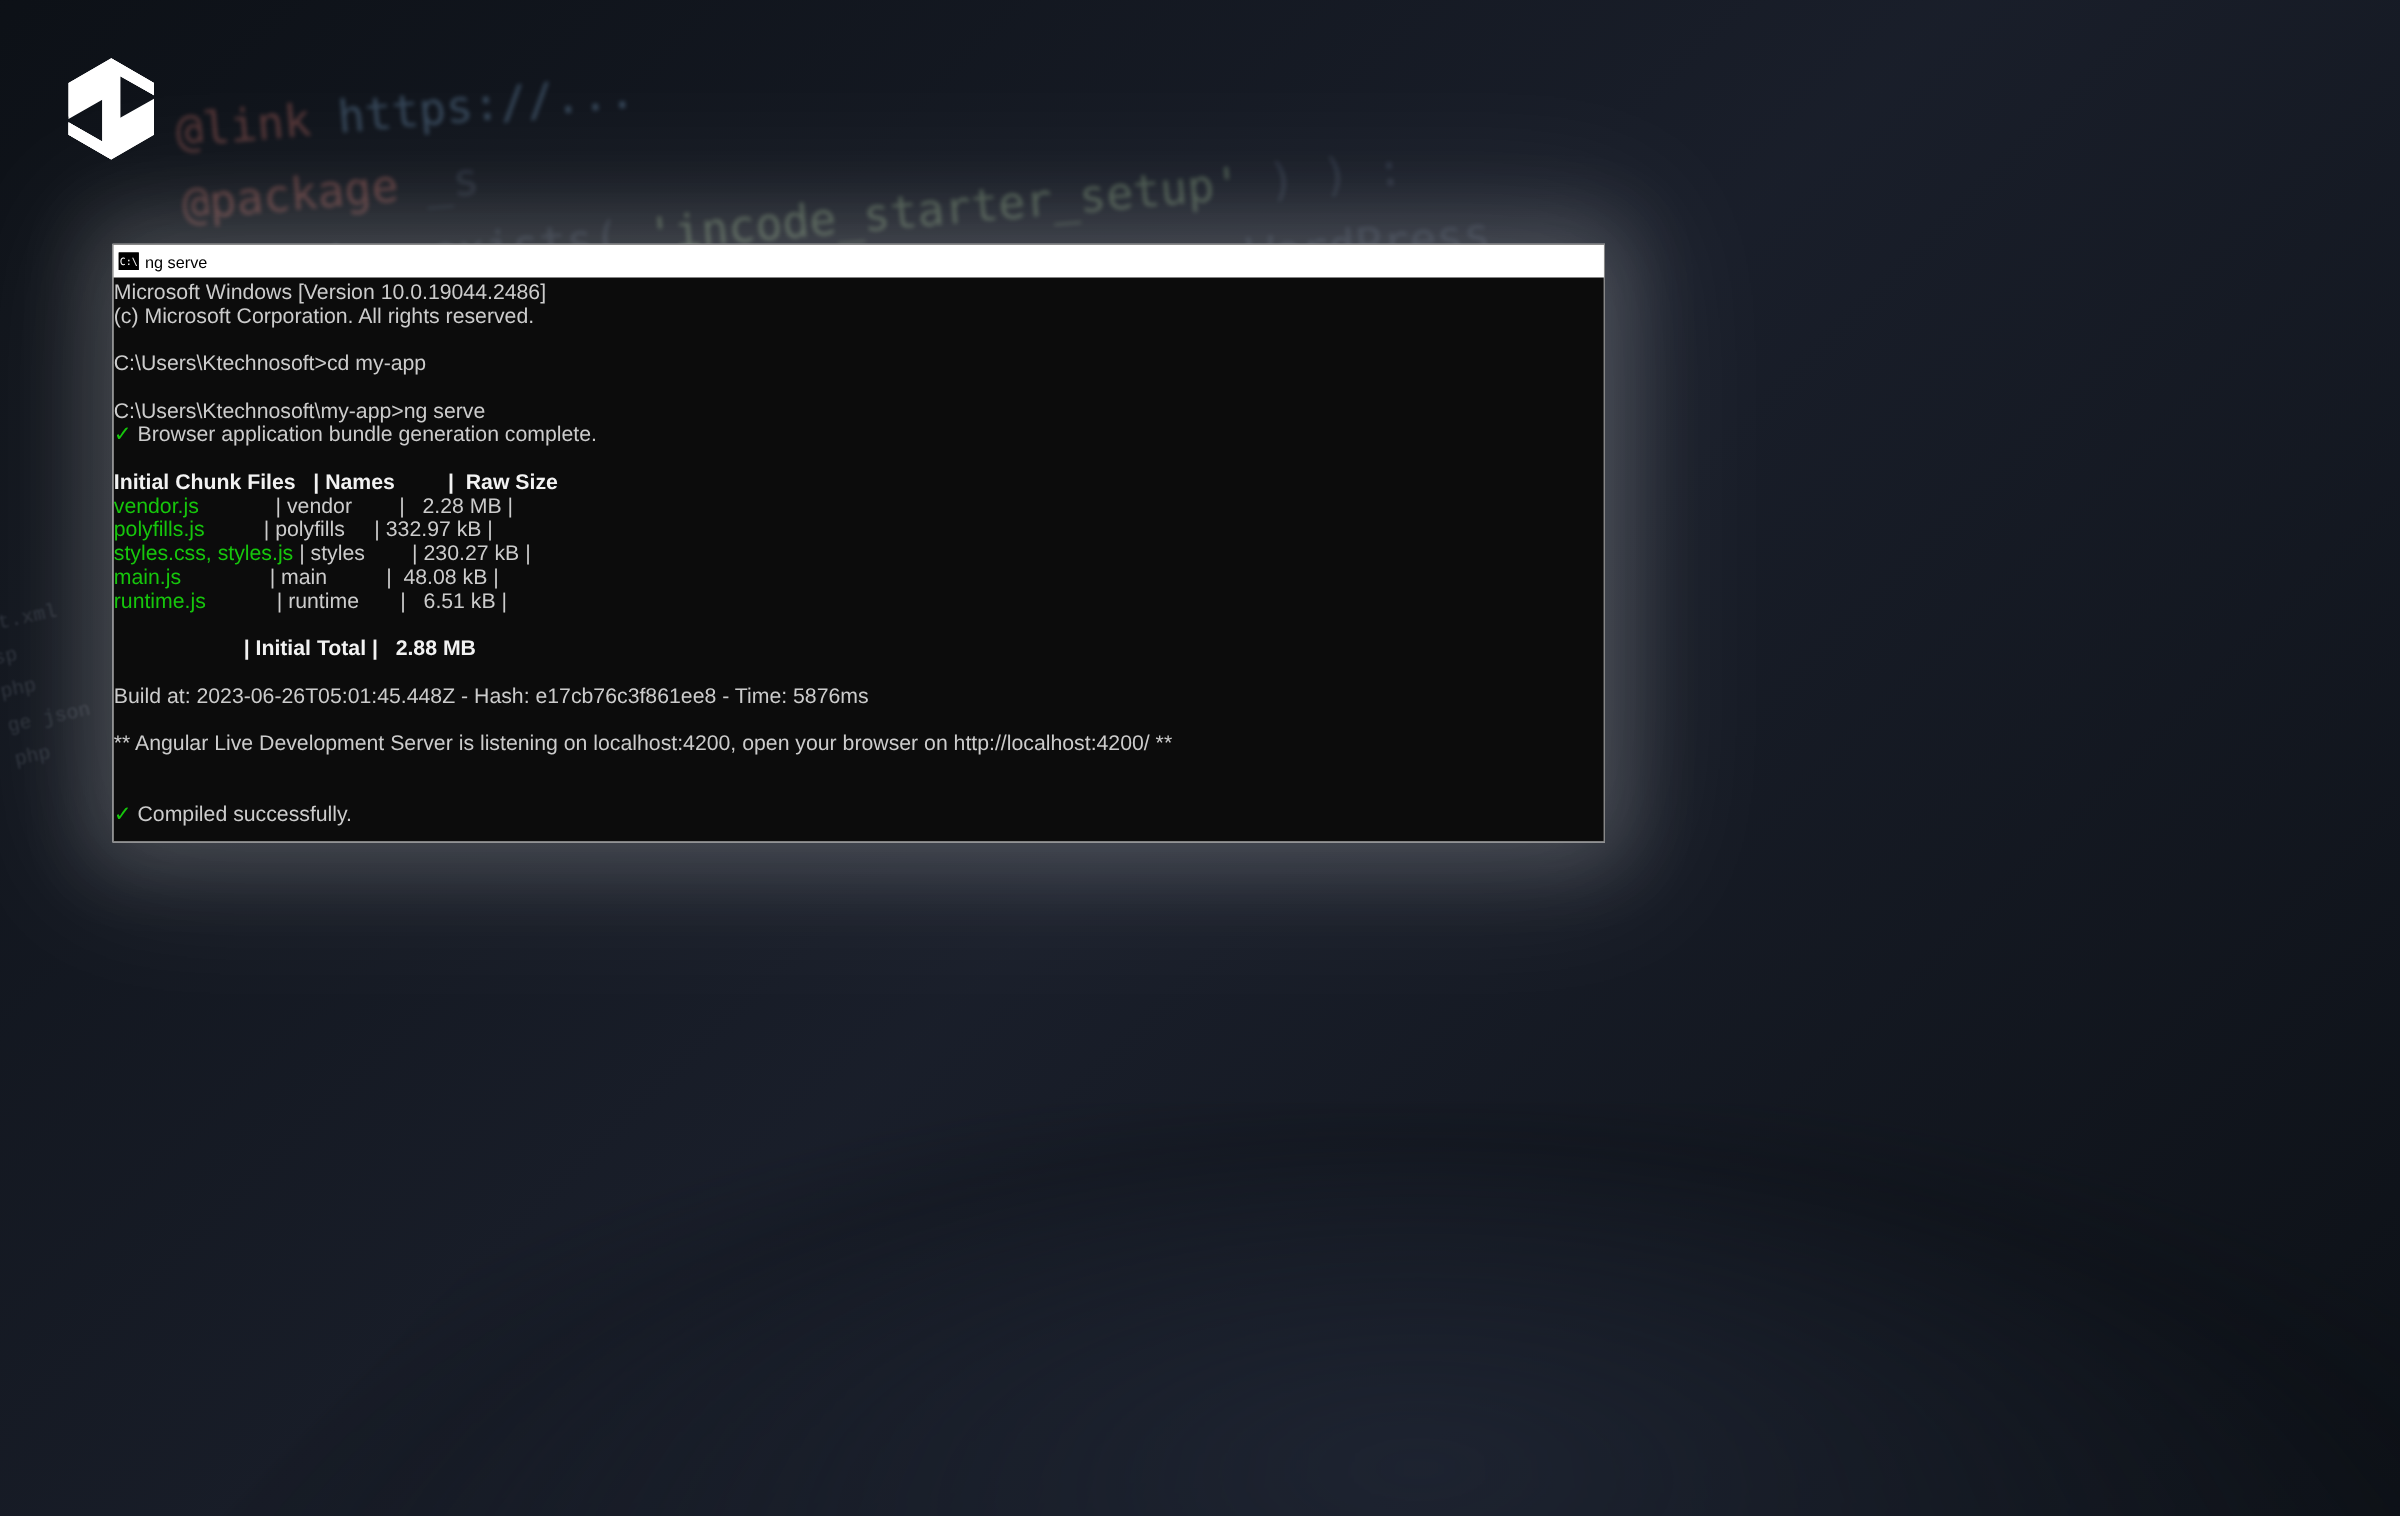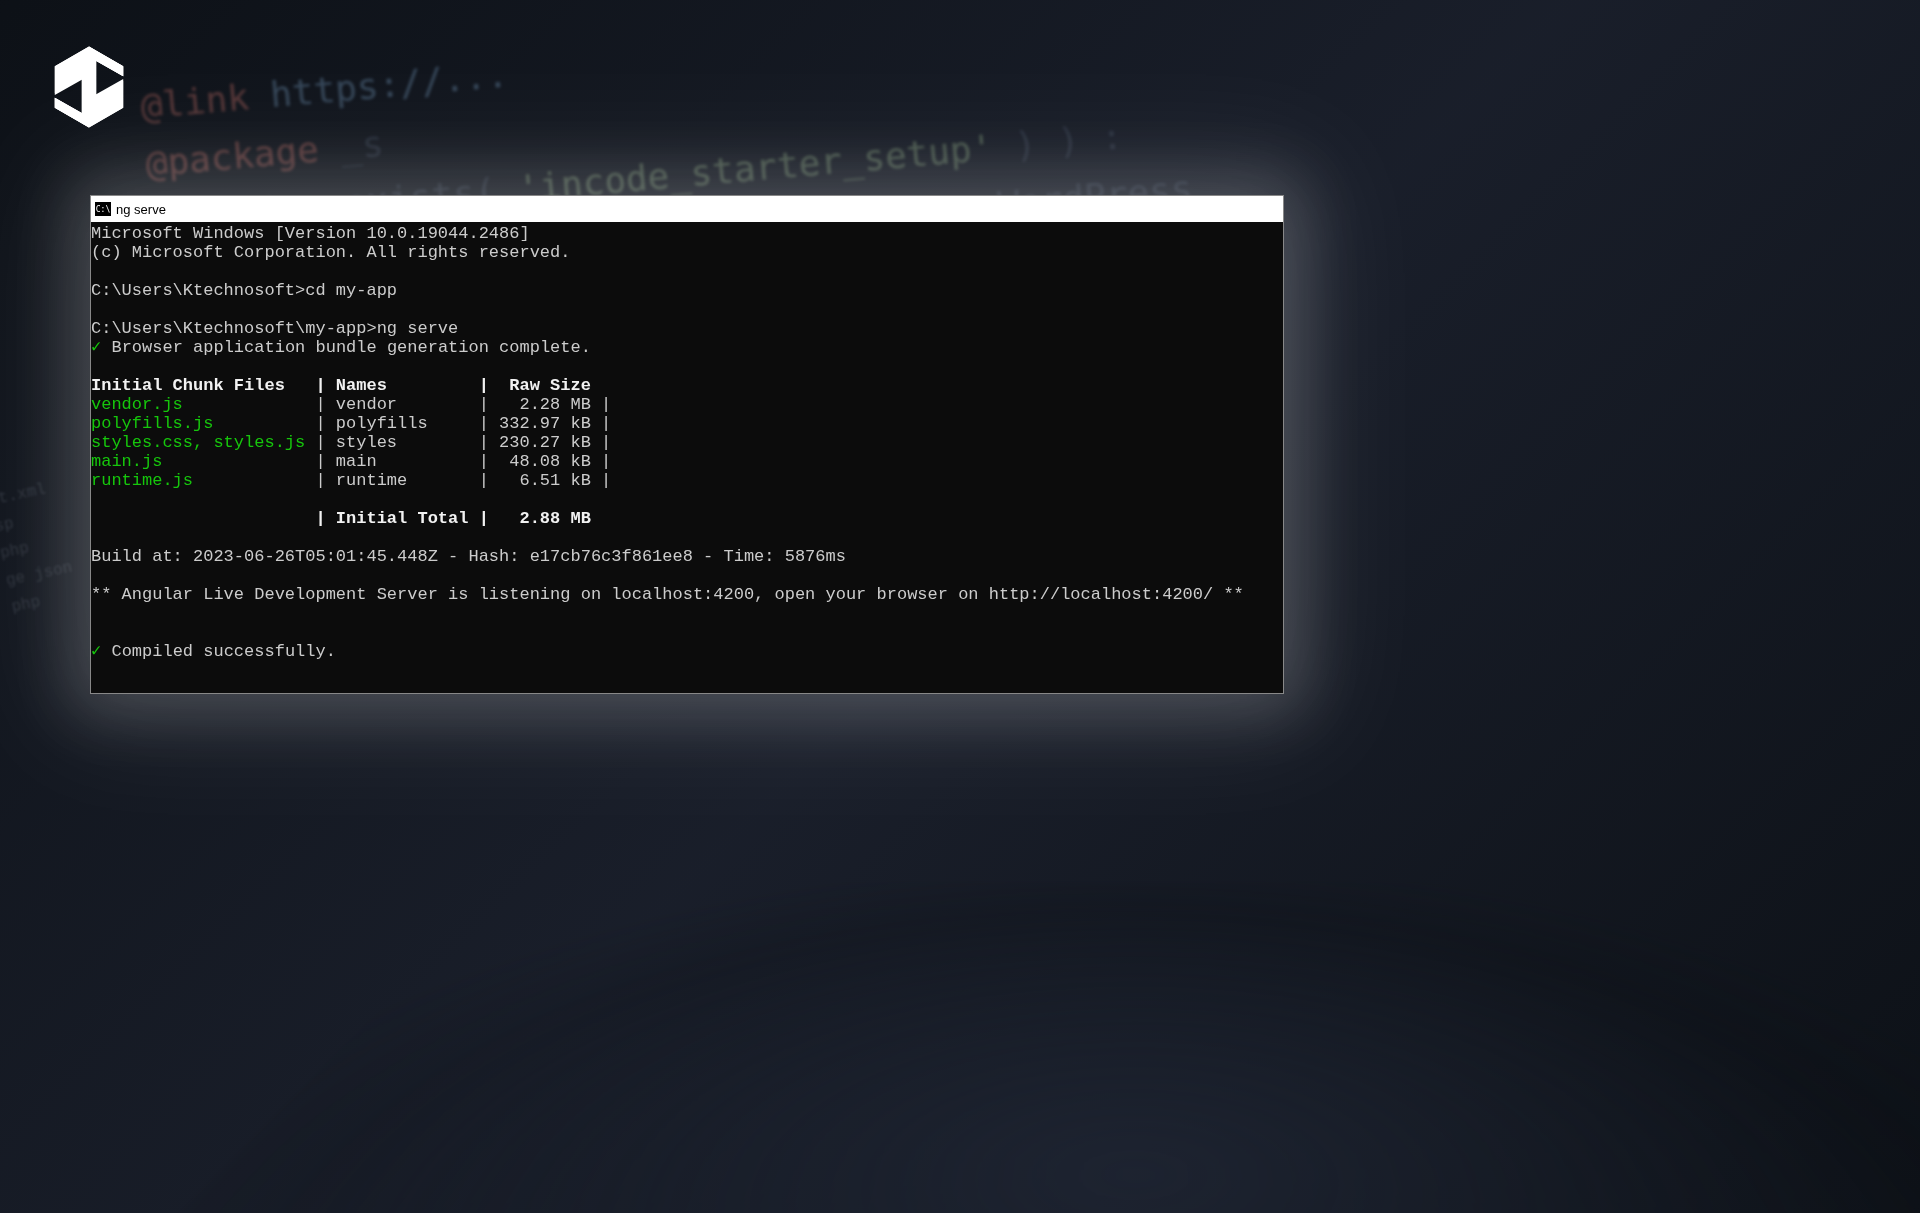--- a/index.html
+++ b/index.html
@@ -93,22 +93,22 @@
       font-size: 8px;
       display: inline-flex;
       align-items: center;
       justify-content: center;
       border: 1px solid #000;
       font-family: monospace;
     }
     .terminal-body {
       background: #0c0c0c;
       color: #cccccc;
-      padding: 2px 0 32px 0;
-      font-family: Liberation Mono, monospace;
+      padding: 2px 0 12px 0;
+      font-family: Liberation Sans, sans-serif;
       font-size: 17px;
       line-height: 19px;
       white-space: pre;
       overflow: hidden;
     }
     .term-green { color: #16c60c; }
     .term-bold { font-weight: bold; color: #f2f2f2; }
   </style>
 </head>
 <body>

